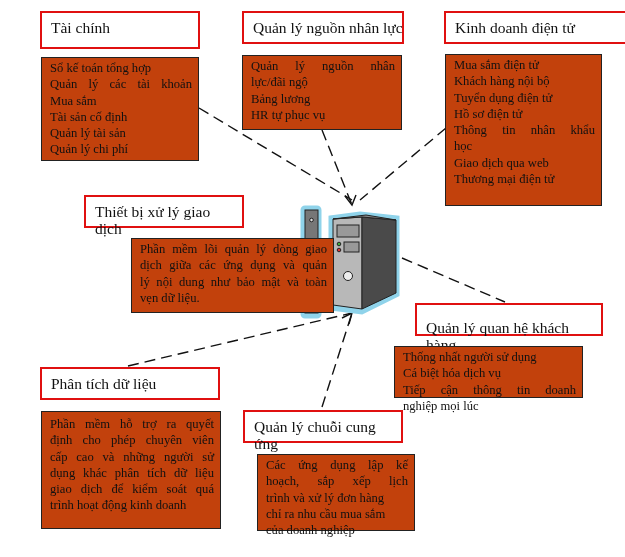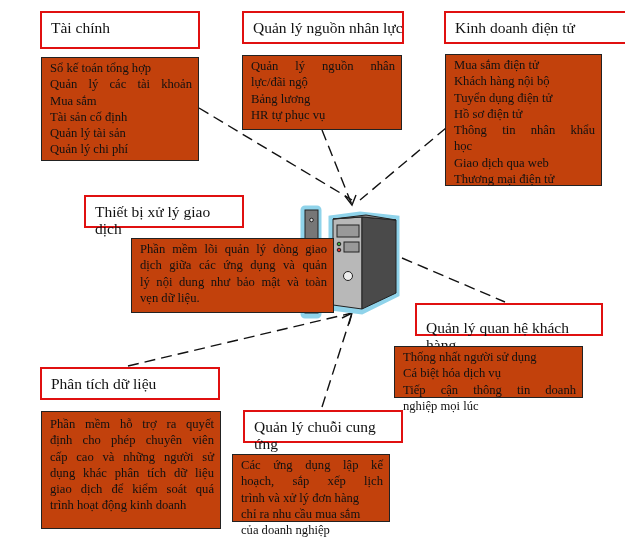--- a/index.html
+++ b/index.html
@@ -75,21 +75,21 @@
 <div class="content-box" style="left:242px;top:55px;width:160px;height:75px;">
   <span class="line justify">Quản lý nguồn nhân</span>
   <span class="line">lực/đãi ngộ</span>
   <span class="line">Bảng lương</span>
   <span class="line">HR tự phục vụ</span>
 </div>
 
 <div class="title-box" style="left:444px;top:11px;width:188px;height:33px;">
   <span>Kinh doanh điện tử</span>
 </div>
-<div class="content-box" style="left:445px;top:54px;width:157px;height:132px;">
+<div class="content-box" style="left:445px;top:54px;width:157px;height:152px;">
   <span class="line">Mua sắm điện tử</span>
   <span class="line">Khách hàng nội bộ</span>
   <span class="line">Tuyển dụng điện tử</span>
   <span class="line">Hồ sơ điện tử</span>
   <span class="line justify">Thông tin nhân khẩu</span>
   <span class="line">học</span>
   <span class="line">Giao dịch qua web</span>
   <span class="line">Thương mại điện tử</span>
 </div>
 
@@ -121,19 +121,19 @@
   <span class="line justify">định cho phép chuyên viên</span>
   <span class="line justify">cấp cao và những người sử</span>
   <span class="line justify">dụng khác phân tích dữ liệu</span>
   <span class="line justify">giao dịch để kiểm soát quá</span>
   <span class="line">trình hoạt động kinh doanh</span>
 </div>
 
 <div class="title-box" style="left:243px;top:410px;width:160px;height:33px;">
   <span style="width:140px;">Quản lý chuỗi cung ứng</span>
 </div>
-<div class="content-box" style="left:232px;top:454px;width:158px;height:68px;">
+<div class="content-box" style="left:257px;top:454px;width:158px;height:77px;">
   <span class="line justify">Các ứng dụng lập kế</span>
   <span class="line justify">hoạch, sắp xếp lịch</span>
   <span class="line">trình và xử lý đơn hàng</span>
   <span class="line">chỉ ra nhu cầu mua sắm</span>
   <span class="line">của doanh nghiệp</span>
 </div>
 
 </body></html>

